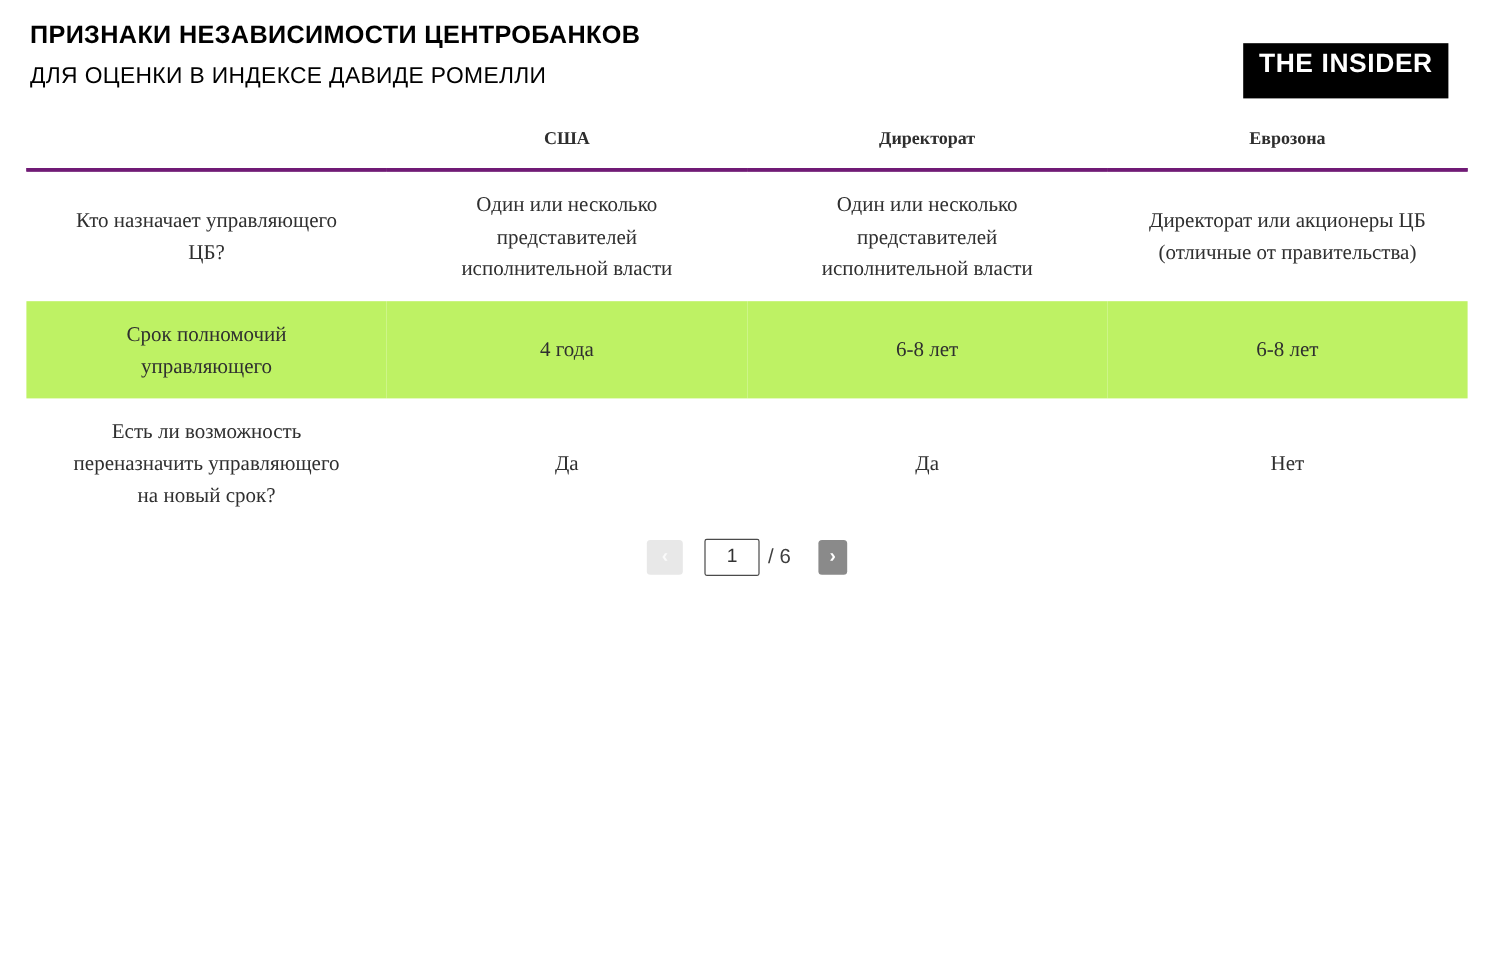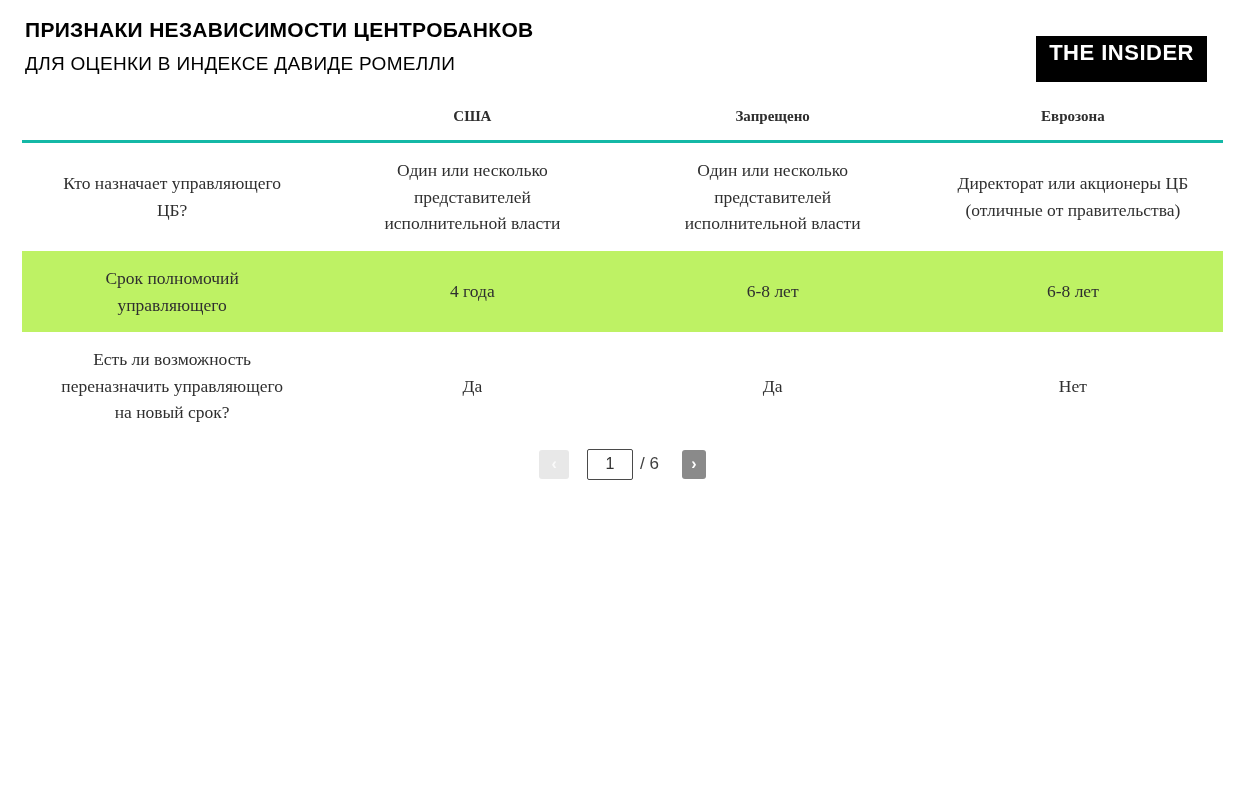--- a/index.html
+++ b/index.html
@@ -51,21 +51,21 @@
     color: #2f2f2f;
   }
   col { width: 25%; }
   thead th {
     font-size: 15px;
     font-weight: bold;
     color: #2e2e2e;
     text-align: center;
     padding: 12px 8px 15px 8px;
   }
-  thead tr { border-bottom: 3px solid #14b8a6; }
+  thead tr { border-bottom: 3px solid #701a75; }
   tbody td {
     font-size: 17.5px;
     text-align: center;
     vertical-align: middle;
     padding: 14px 30px;
     line-height: 1.52;
   }
   tbody tr.stripe { background: #bef264; }
 
   
@@ -132,21 +132,21 @@
     <colgroup>
         <col>
         <col>
         <col>
         <col>
       </colgroup>
     <thead>
       <tr>
         <th></th>
         <th>США</th>
-        <th>Запрещено</th>
+        <th>Директорат</th>
         <th>Еврозона</th>
       </tr>
     </thead>
     <tbody>
       <tr>
         <td>Кто назначает управляющего ЦБ?</td>
         <td>Один или несколько представителей исполнительной власти</td>
         <td>Один или несколько представителей исполнительной власти</td>
         <td>Директорат или акционеры ЦБ (отличные от правительства)</td>
       </tr>

